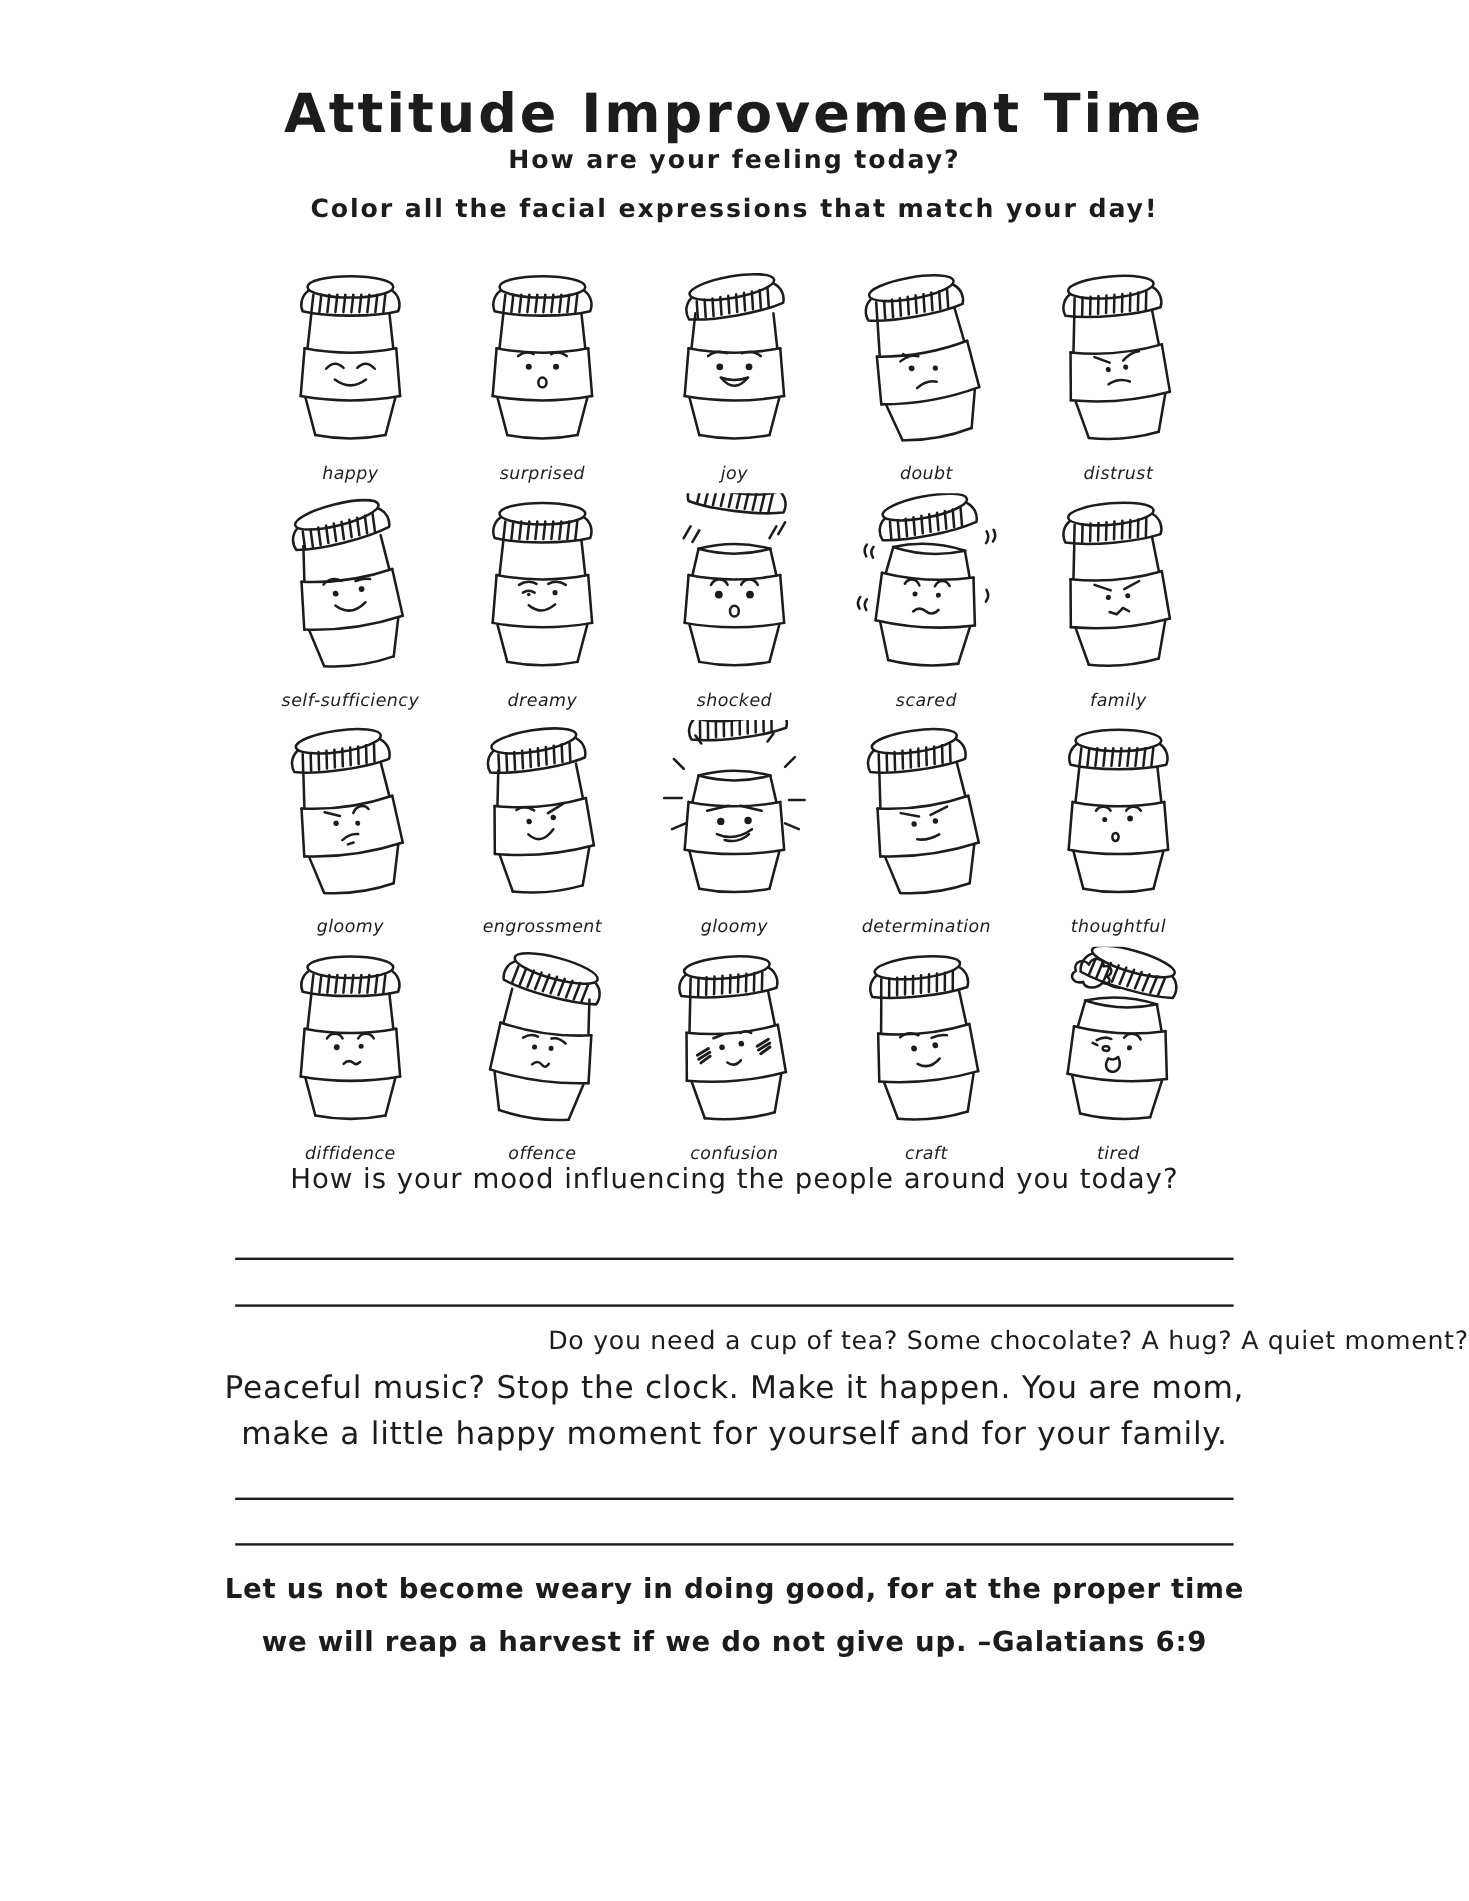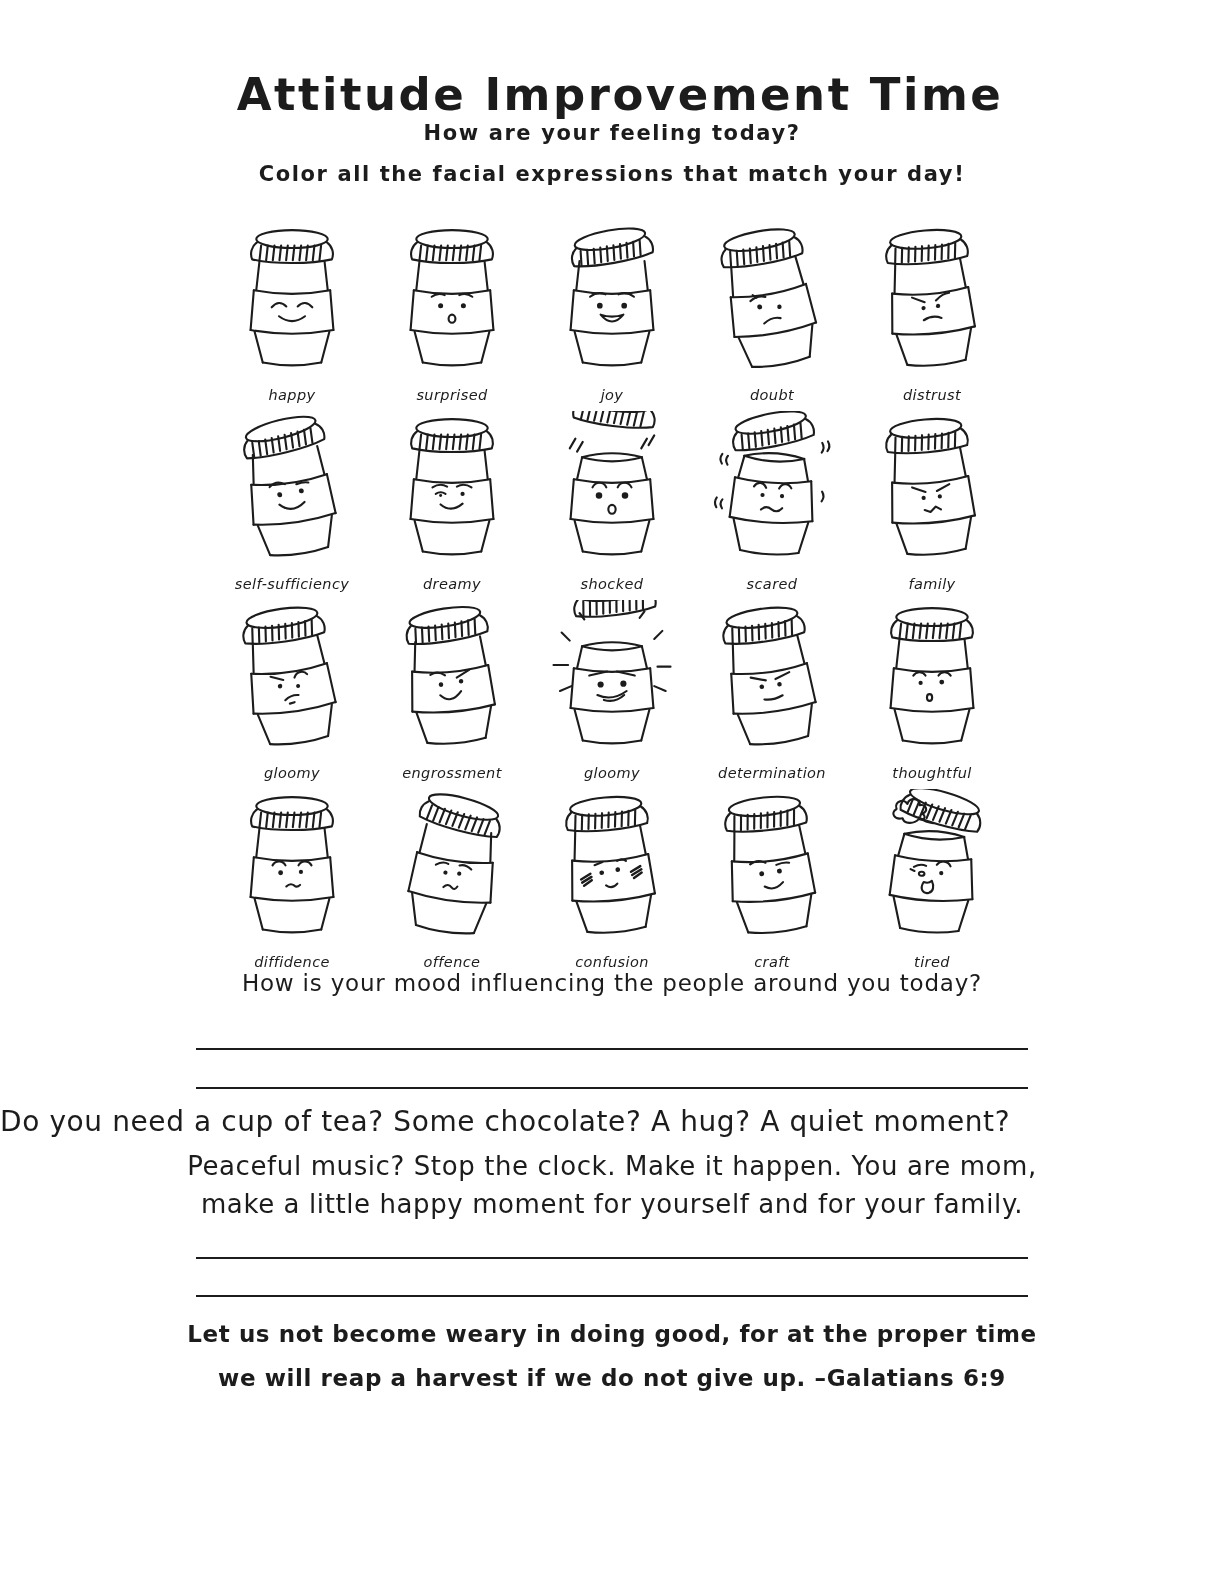--- a/index.html
+++ b/index.html
@@ -30,21 +30,21 @@
     font-size:23px;letter-spacing:0.8px;
   }
   .write-line{
     width:832px;margin:0 auto;border-top:2.5px solid #1c1c1c;height:0;
   }
   .wl1{margin-top:52px;}
   .wl2{margin-top:37px;}
   .wl3{margin-top:34px;}
   .wl4{margin-top:36px;}
   .prompt1{
-    margin-top:16px;text-align:left;font-size:28px;letter-spacing:0.6px;
+    margin-top:16px;text-align:right;font-size:21px;letter-spacing:0.6px;
   }
   .prompt2{
     margin-top:10px;text-align:center;font-size:26px;letter-spacing:0.6px;
     max-width:880px;margin-left:auto;margin-right:auto;line-height:1.45;
   }
   .quote{
     margin-top:16px;text-align:center;font-size:23px;letter-spacing:0.6px;
     line-height:1.9;max-width:900px;margin-left:auto;margin-right:auto;font-weight:bold;
   }
 </style>

